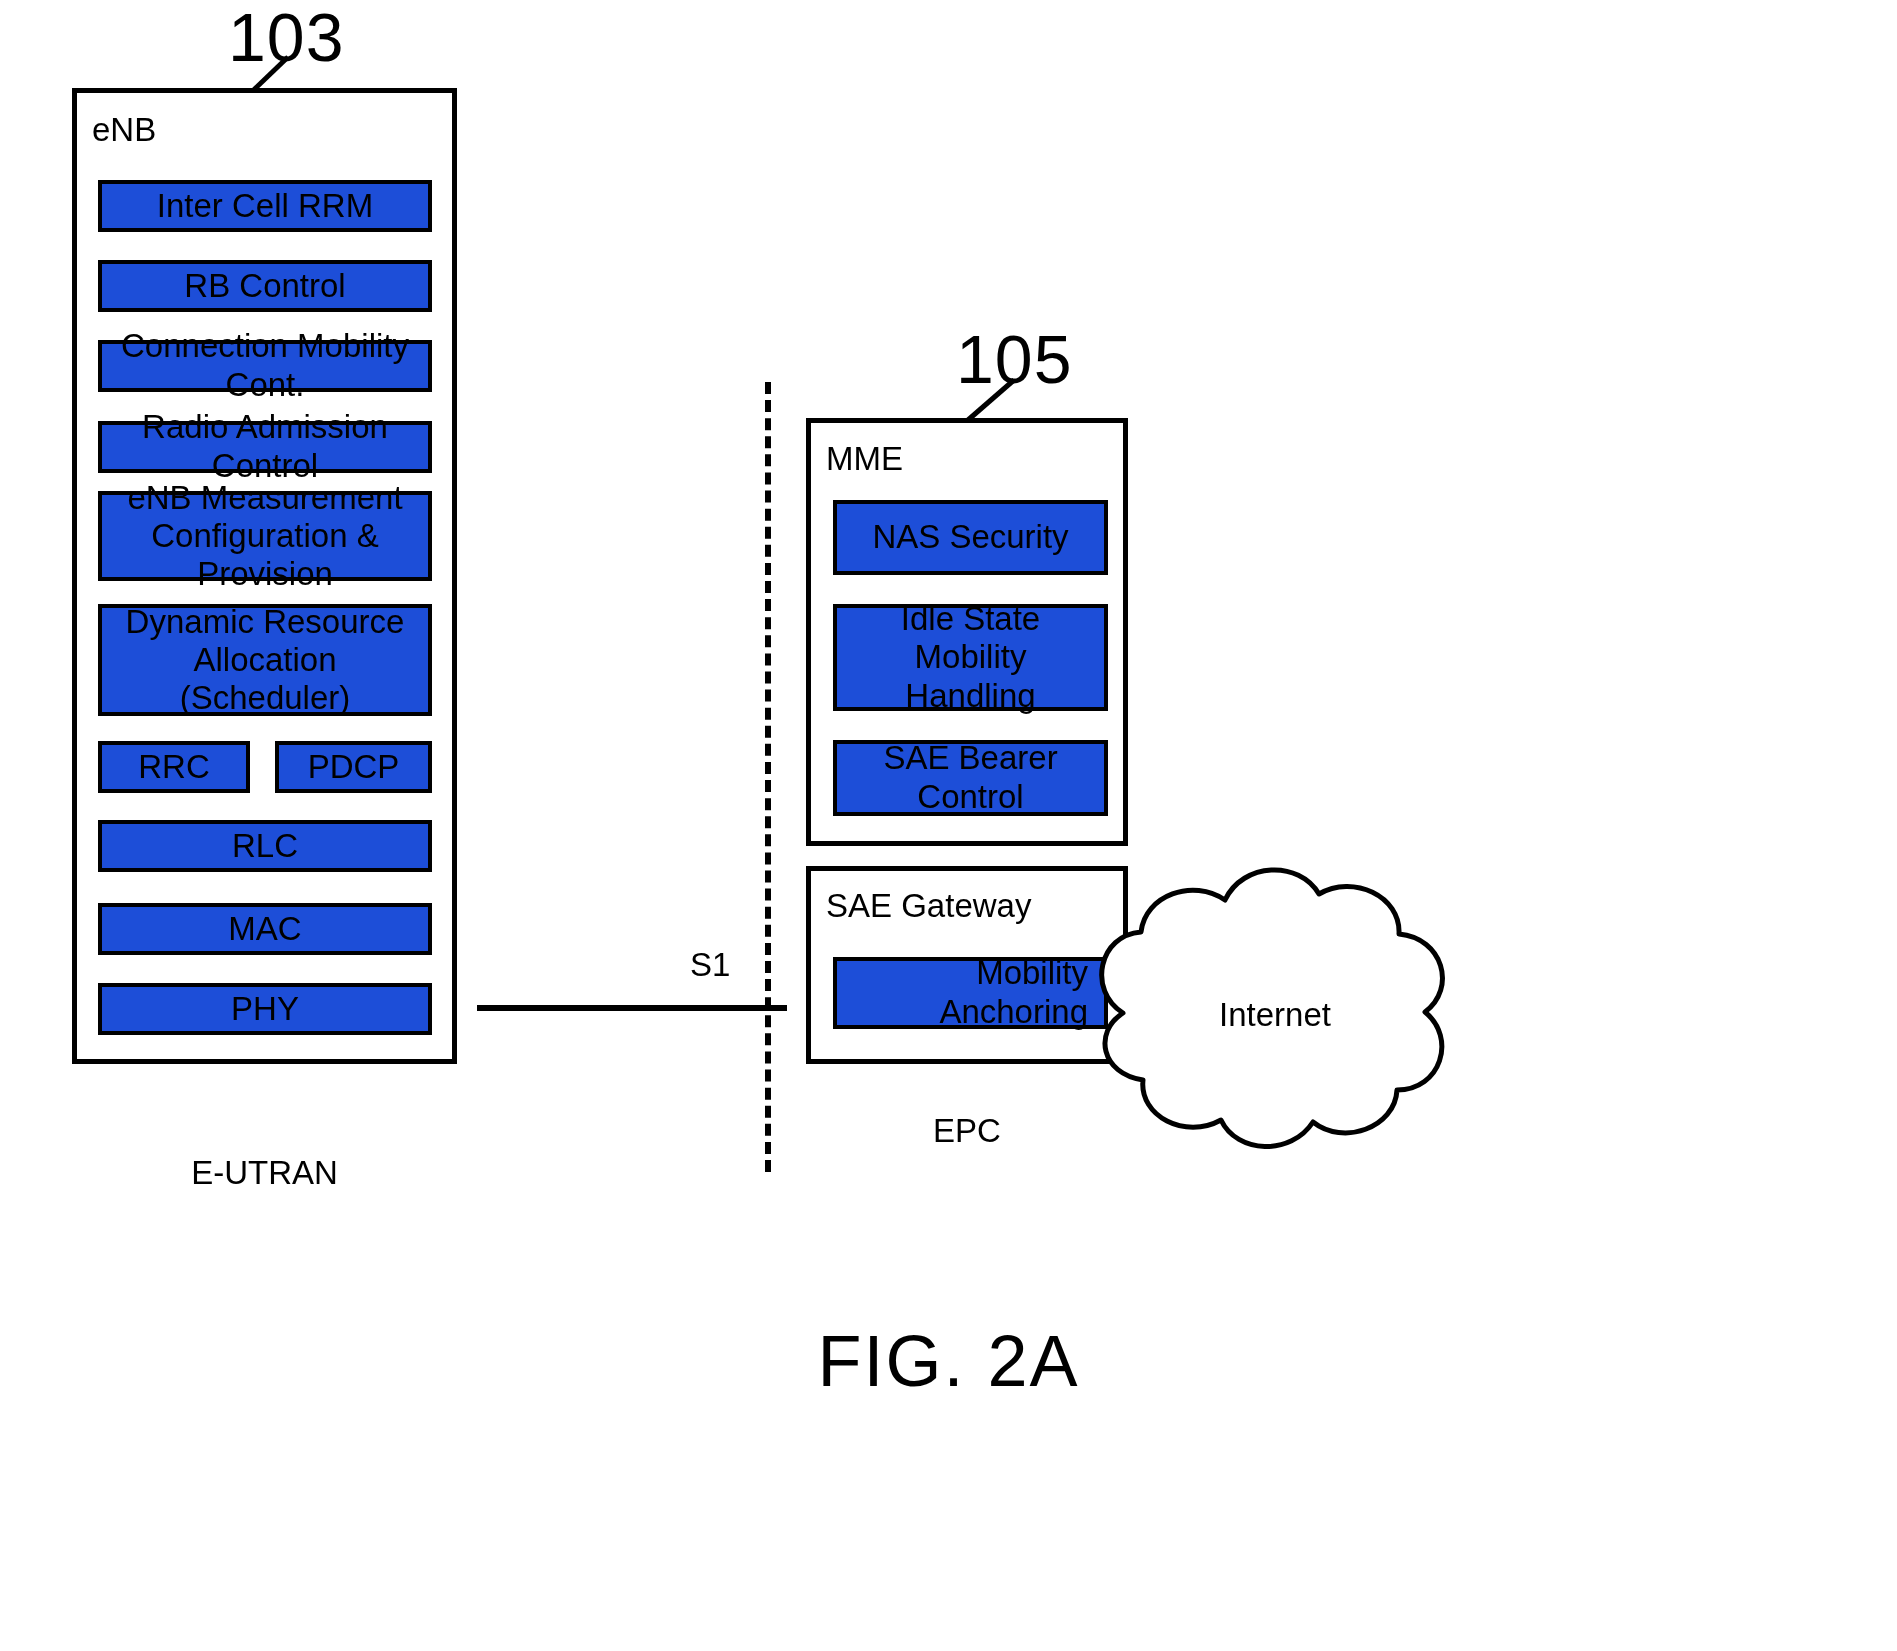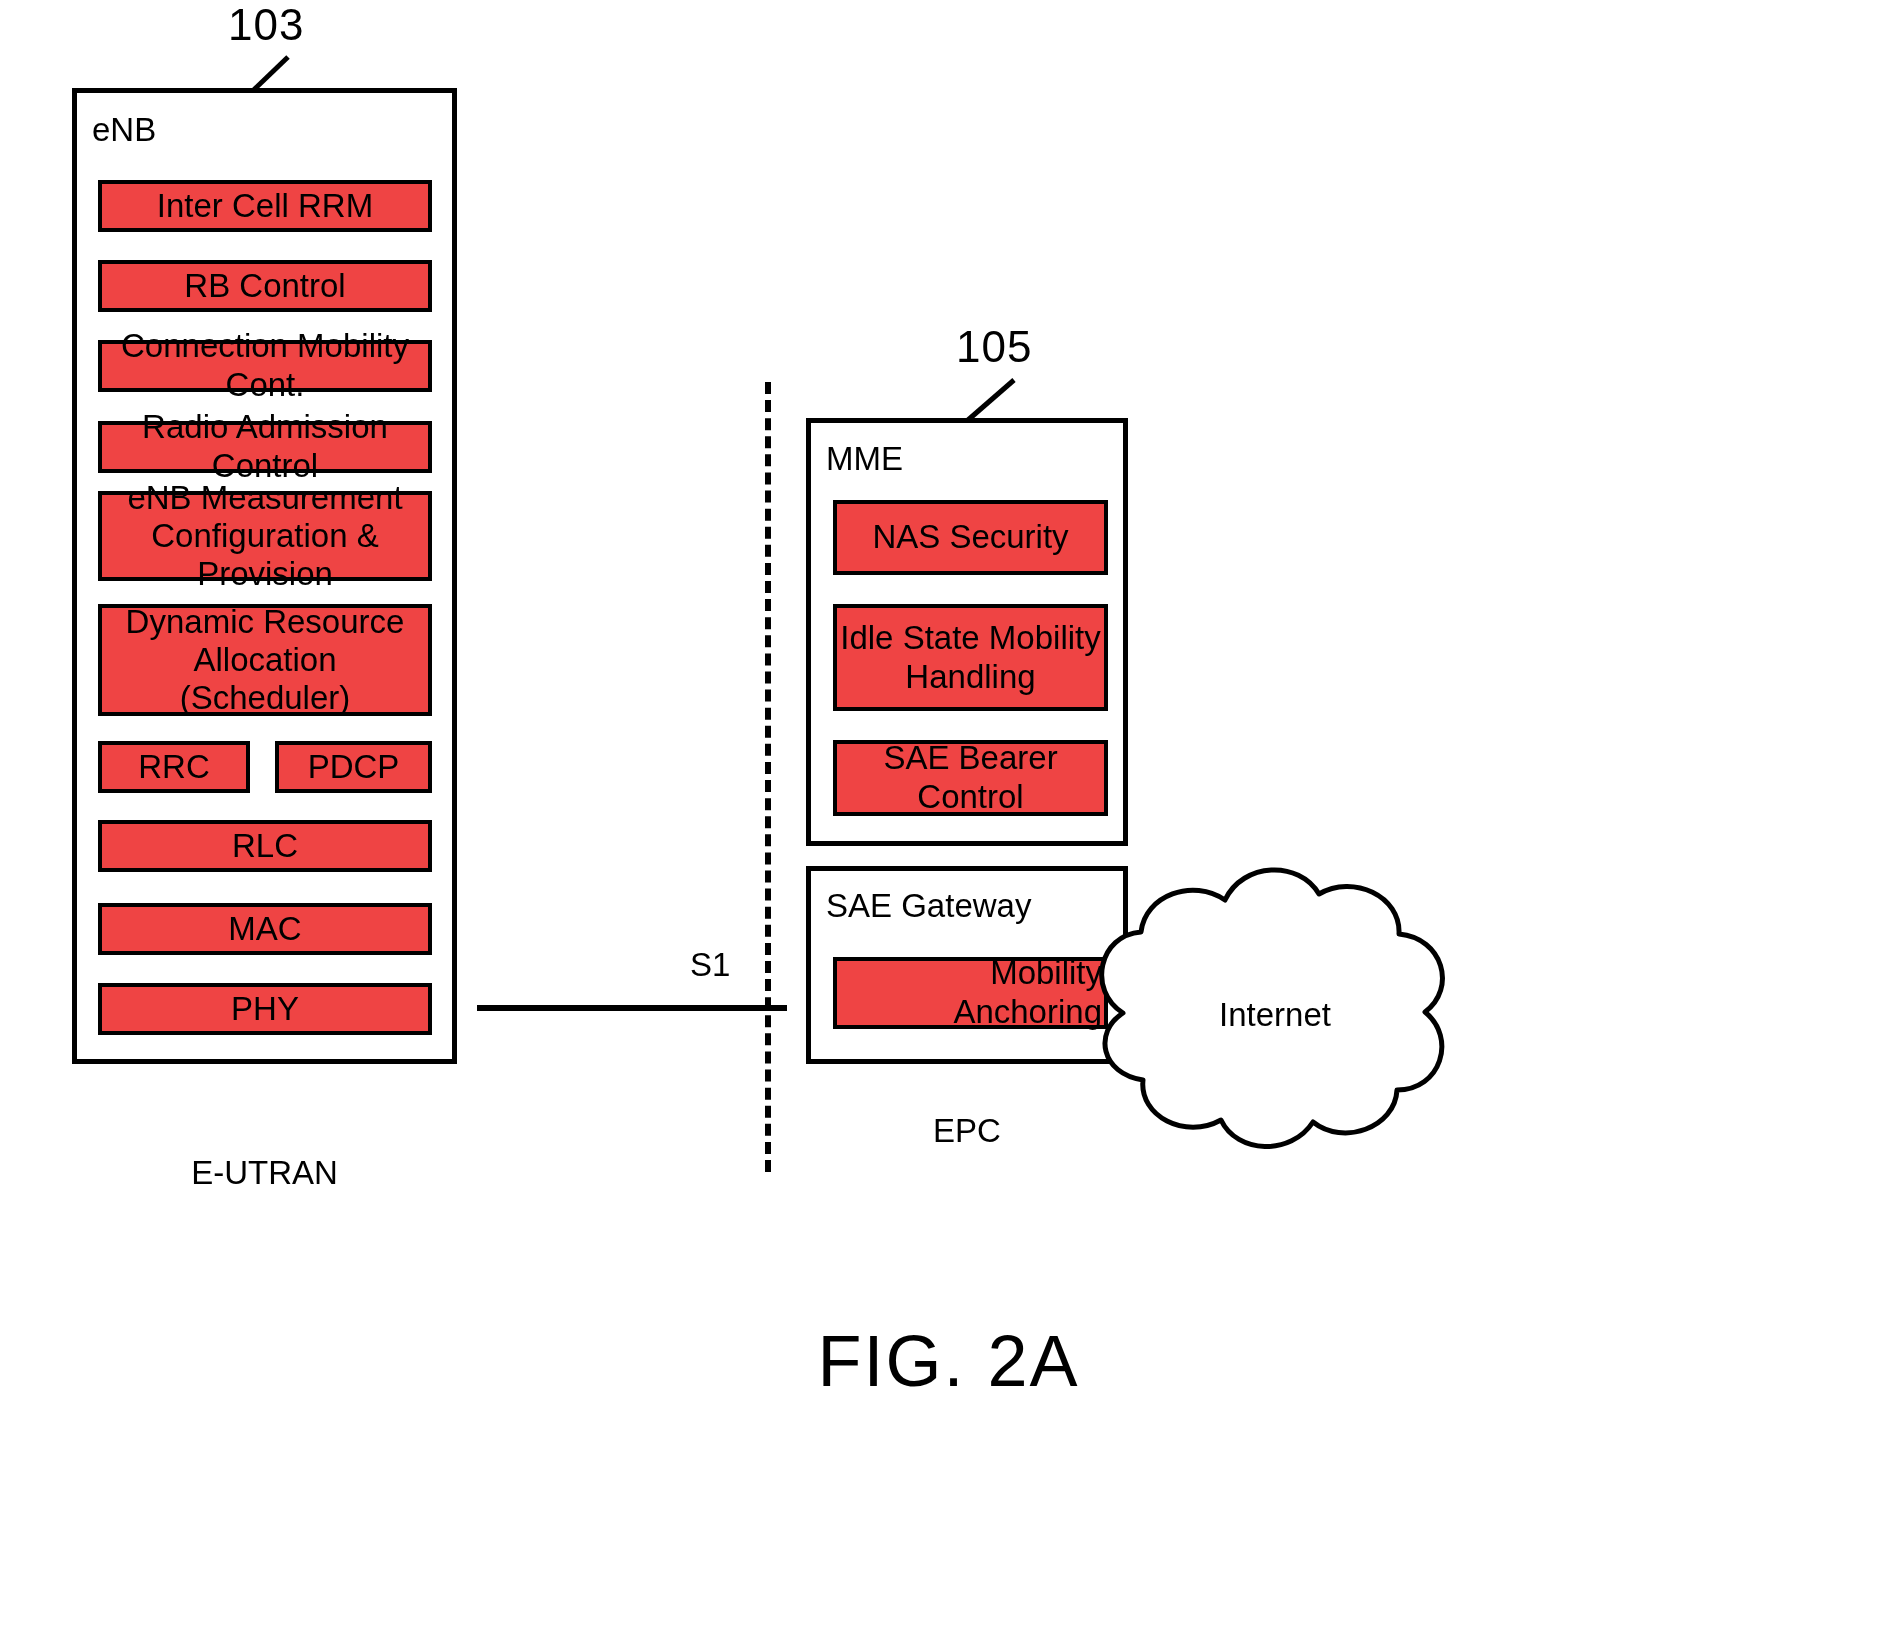--- a/index.html
+++ b/index.html
@@ -15,50 +15,50 @@
     position: relative;
     width: 1897px;
     height: 1651px;
     background: #ffffff;
     overflow: hidden;
   }
   .abs { position: absolute; }
 
   
   .ref-num {
-    font-size: 44px;
+    font-size: 68px;
     letter-spacing: 1px;
     line-height: 1;
     white-space: nowrap;
   }
 
   
   .node-box {
     border: 5px solid #000;
     background: #fff;
     box-sizing: border-box;
   }
   .node-title {
     font-size: 33px;
     line-height: 1;
     white-space: nowrap;
   }
 
   
   .fn-box {
     border: 4px solid #000;
-    background: #ef4444;
+    background: #1d4ed8;
     box-sizing: border-box;
     display: flex;
     align-items: center;
     justify-content: center;
     text-align: center;
     font-size: 33px;
     line-height: 1.18;
-    padding: 0 2px;
+    padding: 0 16px;
   }
   .fn-box.two-line { line-height: 1.16; }
 
   
   .plain-label {
     font-size: 33px;
     line-height: 1;
     white-space: nowrap;
     text-align: center;
   }

